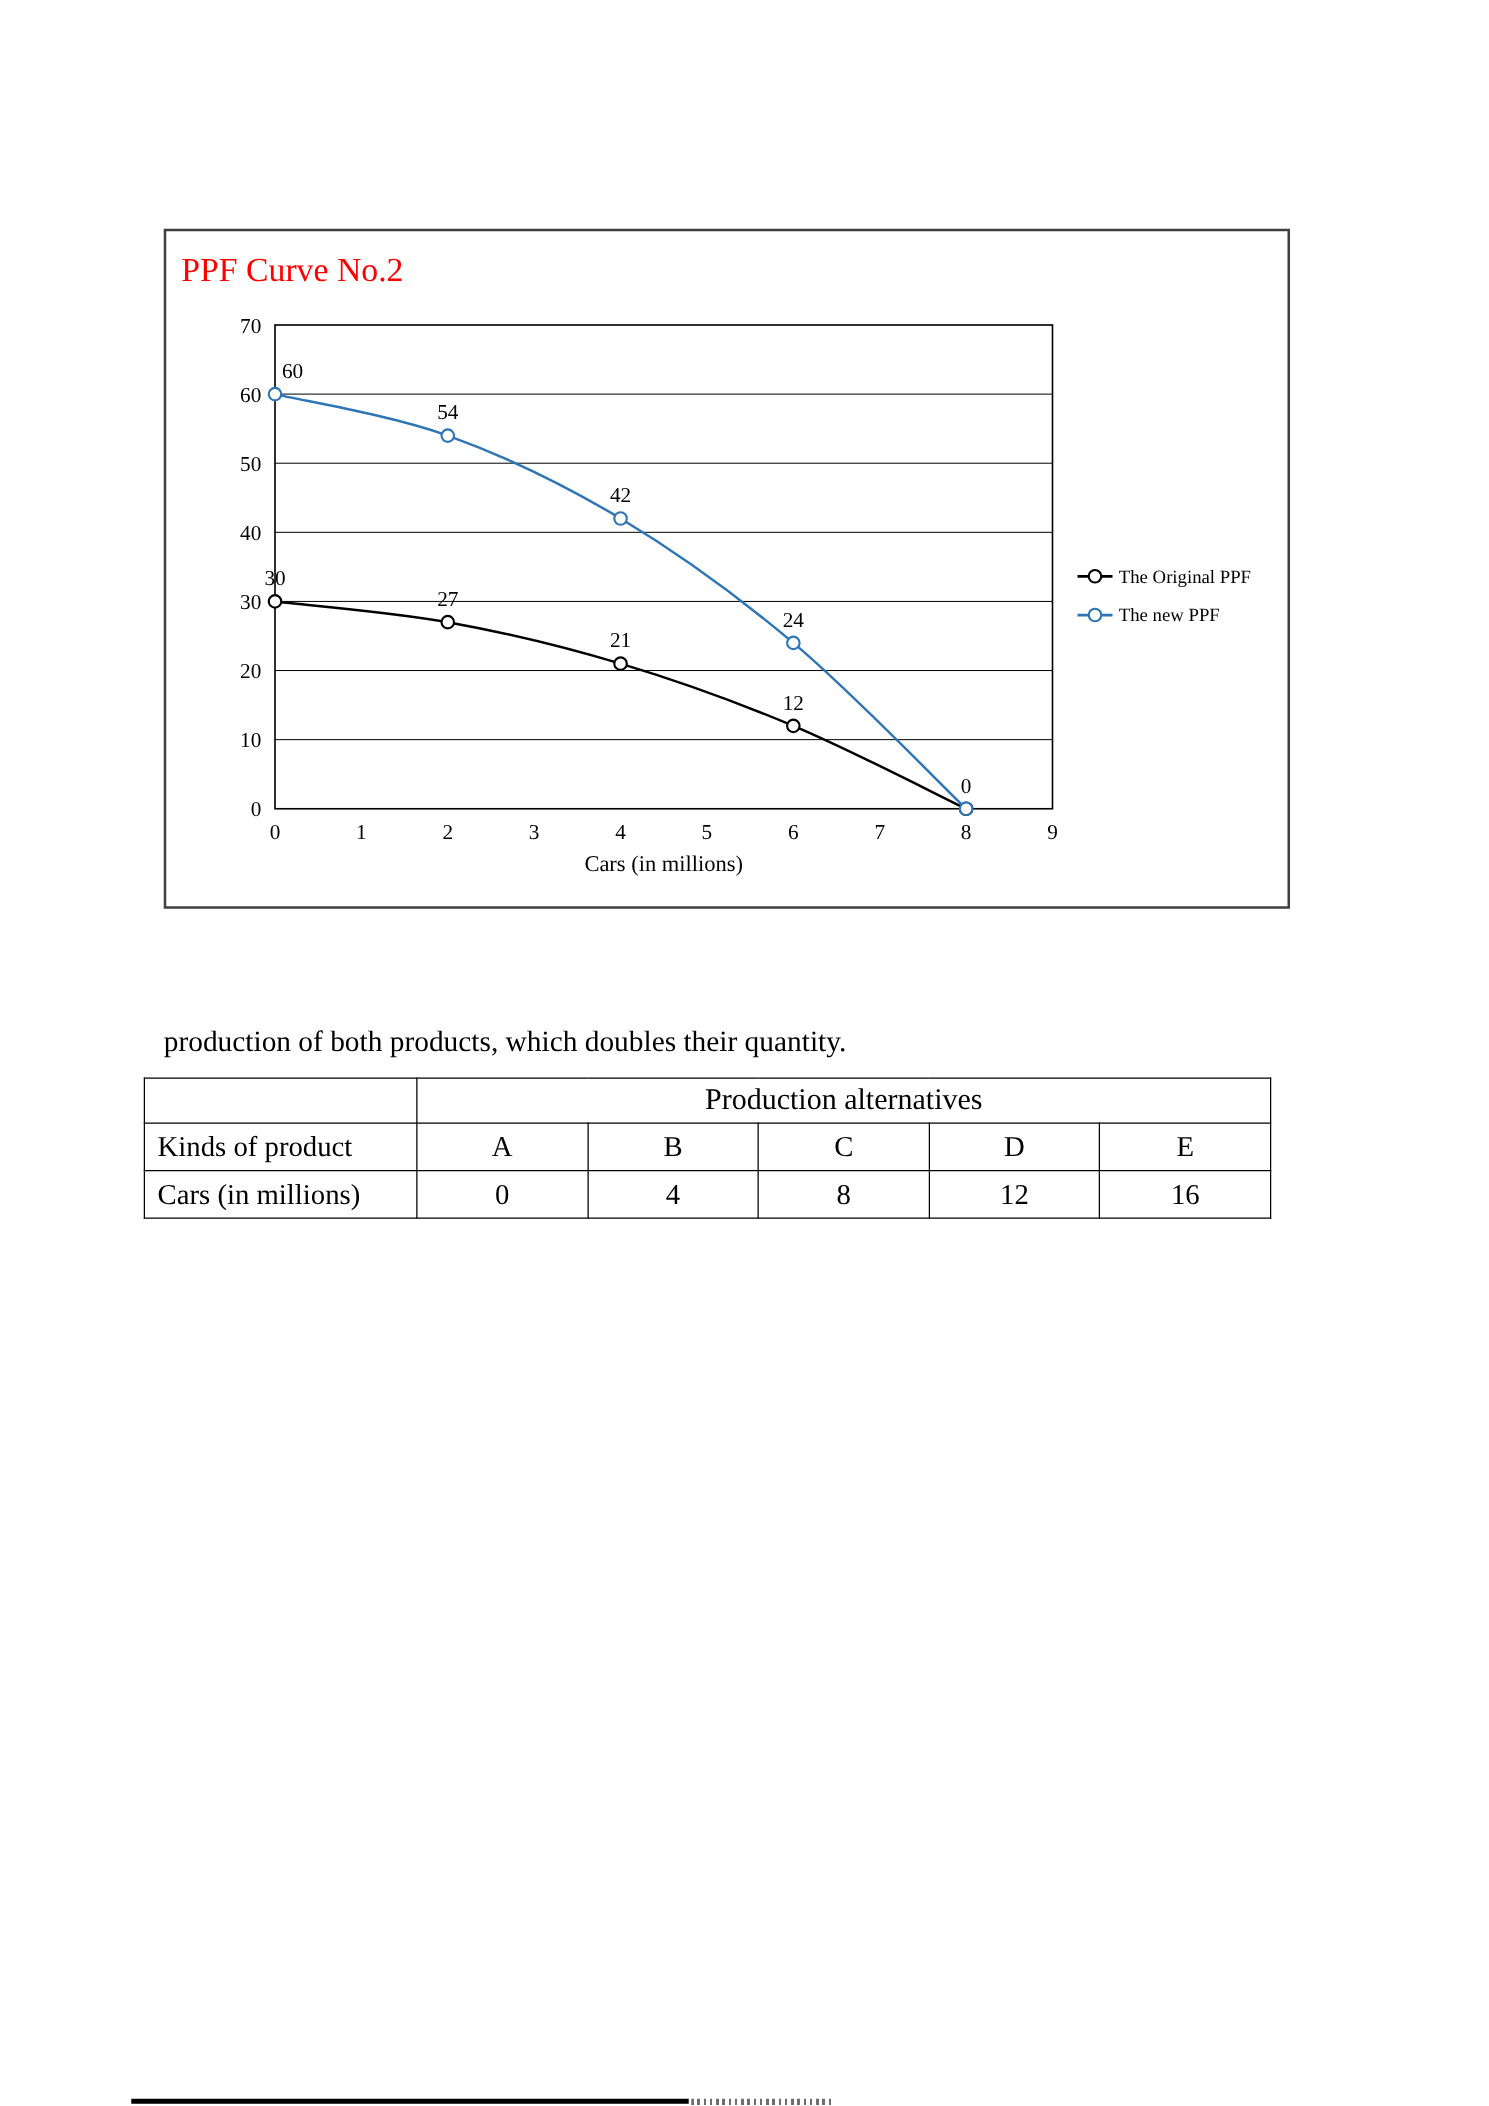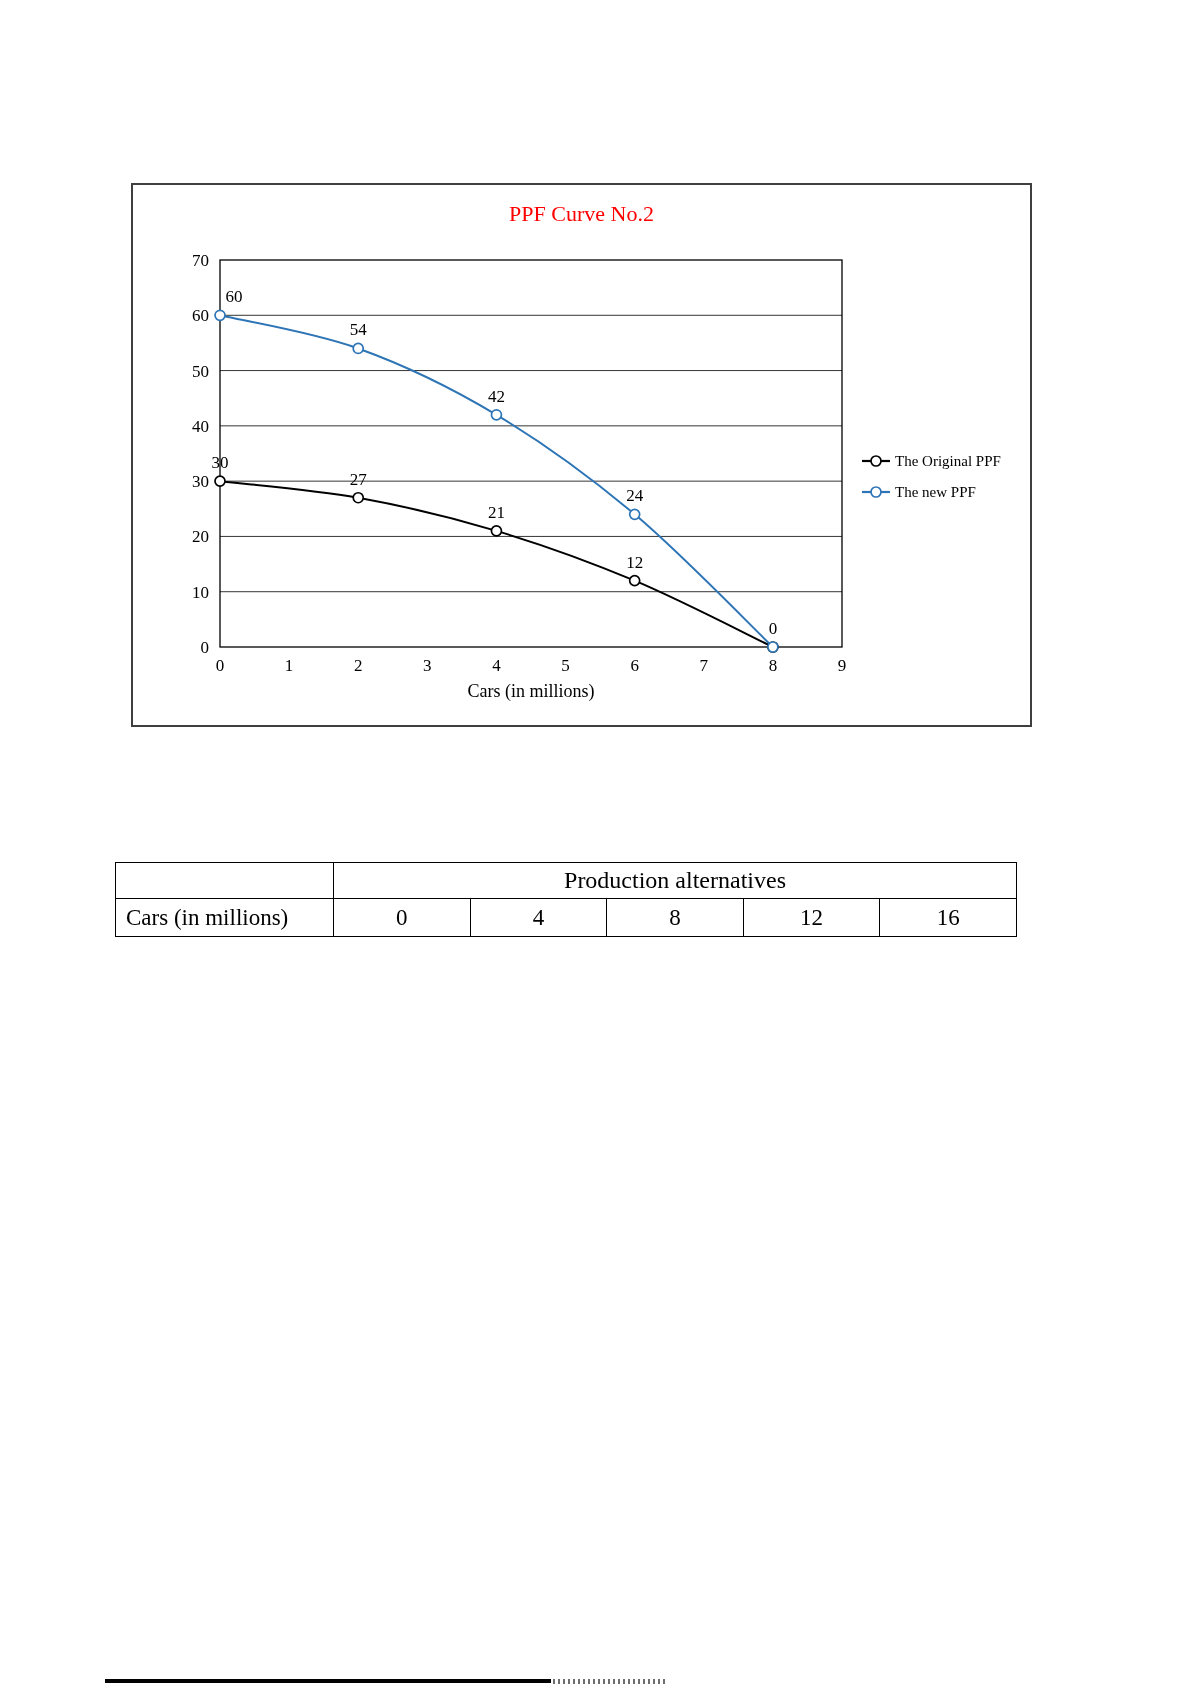--- a/index.html
+++ b/index.html
@@ -1,22 +1,22 @@
 <!DOCTYPE html>
 <html><head>
 <meta charset="utf-8">
 <style>
   html,body{margin:0;padding:0;background:#ffffff;}
   body{width:1191px;height:1685px;position:relative;font-family:"Liberation Serif",serif;color:#000;}
   .page{position:absolute;left:0;top:0;width:1191px;height:1685px;background:#fff;overflow:hidden;}
 
   .chart-box{position:absolute;left:131px;top:183px;width:901px;height:544px;
              border:2px solid #3f3f3f;box-sizing:border-box;background:#fff;}
-  .chart-title{position:absolute;top:16px;left:0;width:100%;text-align:center;
-               color:#ff0000;font-size:22px;font-family:"Liberation Serif",serif;}
+  .chart-title{position:absolute;top:16px;left:0;width:100%;text-align:left;
+               color:#ff0000;font-size:27px;font-family:"Liberation Serif",serif;padding-left:12px;}
   svg.chart{position:absolute;left:0;top:0;}
   svg text{font-family:"Liberation Serif",serif;fill:#000;}
   .tick{font-size:17px;}
   .datalabel{font-size:17px;}
   .legend-text{font-size:15px;}
   .axis-label{font-size:18px;}
 
   .para{position:absolute;left:131px;top:786px;width:900px;font-size:23.5px;line-height:1.38;}
 
   table.data{position:absolute;left:115px;top:862px;width:901px;border-collapse:collapse;
@@ -95,35 +95,44 @@
         <text x="762" y="281" class="legend-text">The Original PPF</text>
         <line x1="729" y1="307" x2="757" y2="307" stroke="#2e75b6" stroke-width="2.2"></line>
         <circle cx="743" cy="307" r="5" fill="#fff" stroke="#2e75b6" stroke-width="1.7"></circle>
         <text x="762" y="312" class="legend-text">The new PPF</text>
       </svg>
     <div class="chart-title" id="chart-title" style="color: rgb(255, 0, 0);">PPF Curve No.2</div>
   </div>
 
   <div class="para">
     <br>
+    <span>production of both products, which doubles their quantity.</span>
   </div>
 
   <table class="data">
     <colgroup>
       <col class="c-label">
         <col class="c-val">
         <col class="c-val">
         <col class="c-val">
         <col class="c-val">
         <col class="c-val">
     </colgroup>
     <tbody>
         <tr class="r-head">
       <td class="lbl"></td>
       <td class="span-head" colspan="5">Production alternatives</td>
+    </tr>
+    <tr class="r-kinds">
+      <td class="lbl">Kinds of product</td>
+      <td class="val">A</td>
+      <td class="val">B</td>
+      <td class="val">C</td>
+      <td class="val">D</td>
+      <td class="val">E</td>
     </tr>
     <tr class="r-cars">
       <td class="lbl">Cars (in millions)</td>
       <td class="val">0</td>
       <td class="val">4</td>
       <td class="val">8</td>
       <td class="val">12</td>
       <td class="val">16</td>
     </tr>
   </tbody>

